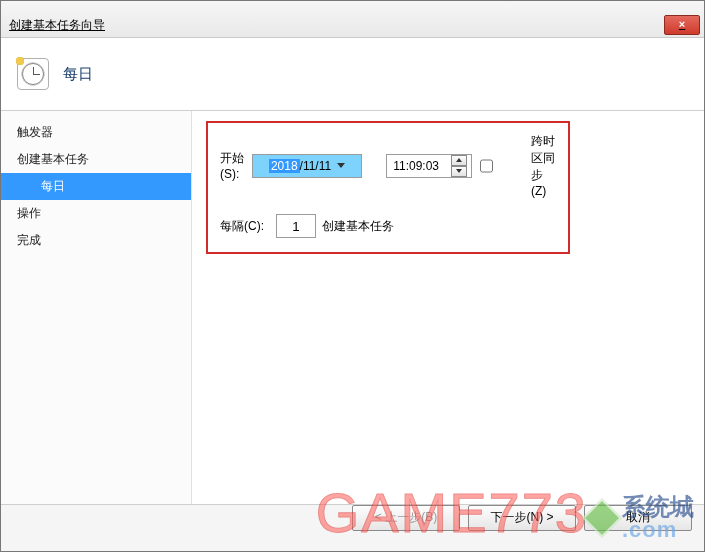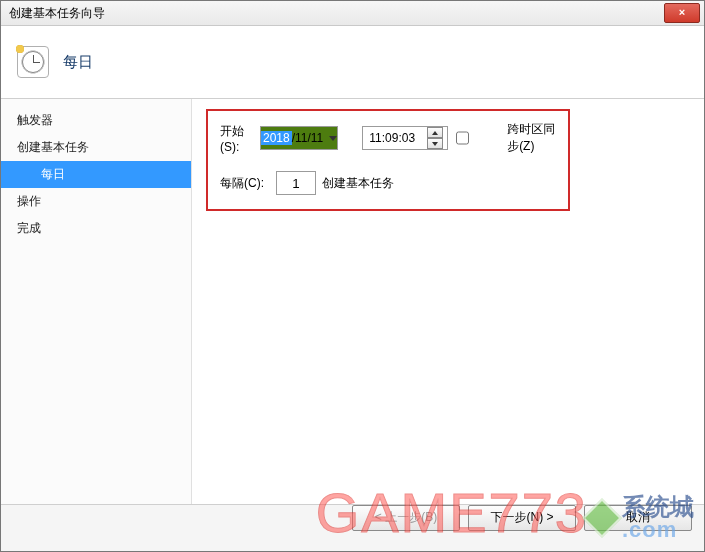--- a/index.html
+++ b/index.html
@@ -20,22 +20,23 @@
     border: 1px solid #777;
     box-sizing: border-box;
   }
   
   .titlebar {
     height: 24px;
     background: linear-gradient(#f6f6f6, #e9e9e9);
     border-bottom: 1px solid #c9c9c9;
     display: flex;
     align-items: center;
-    padding: 0 4px 0 8px;
+    padding: 12px 4px 0 8px;
     position: relative;
+    text-decoration: underline;
   }
   .titlebar .title {
     flex: 1 1 auto;
   }
   .close-btn {
     width: 34px;
     height: 18px;
     background: linear-gradient(#e46a5e, #cf3a2b);
     border: 1px solid #8b2a20;
     border-radius: 2px;
@@ -139,22 +140,22 @@
   }
   .row:last-child { margin-bottom: 0; }
   .lbl {
     margin-right: 6px;
   }
   .date-field {
     display: flex;
     align-items: center;
     height: 22px;
     border: 1px solid #9b9b9b;
-    background: #4d7c0f;
-    padding: 0 0;
+    background: #7dd3fc;
+    padding: 0 16px;
     margin-right: 24px;
   }
   .date-field .yr {
     background: #3399ff;
     color: #fff;
     padding: 0 2px;
   }
   .date-field .dd-arrow {
     margin-left: 6px;
     width: 0; height: 0;

